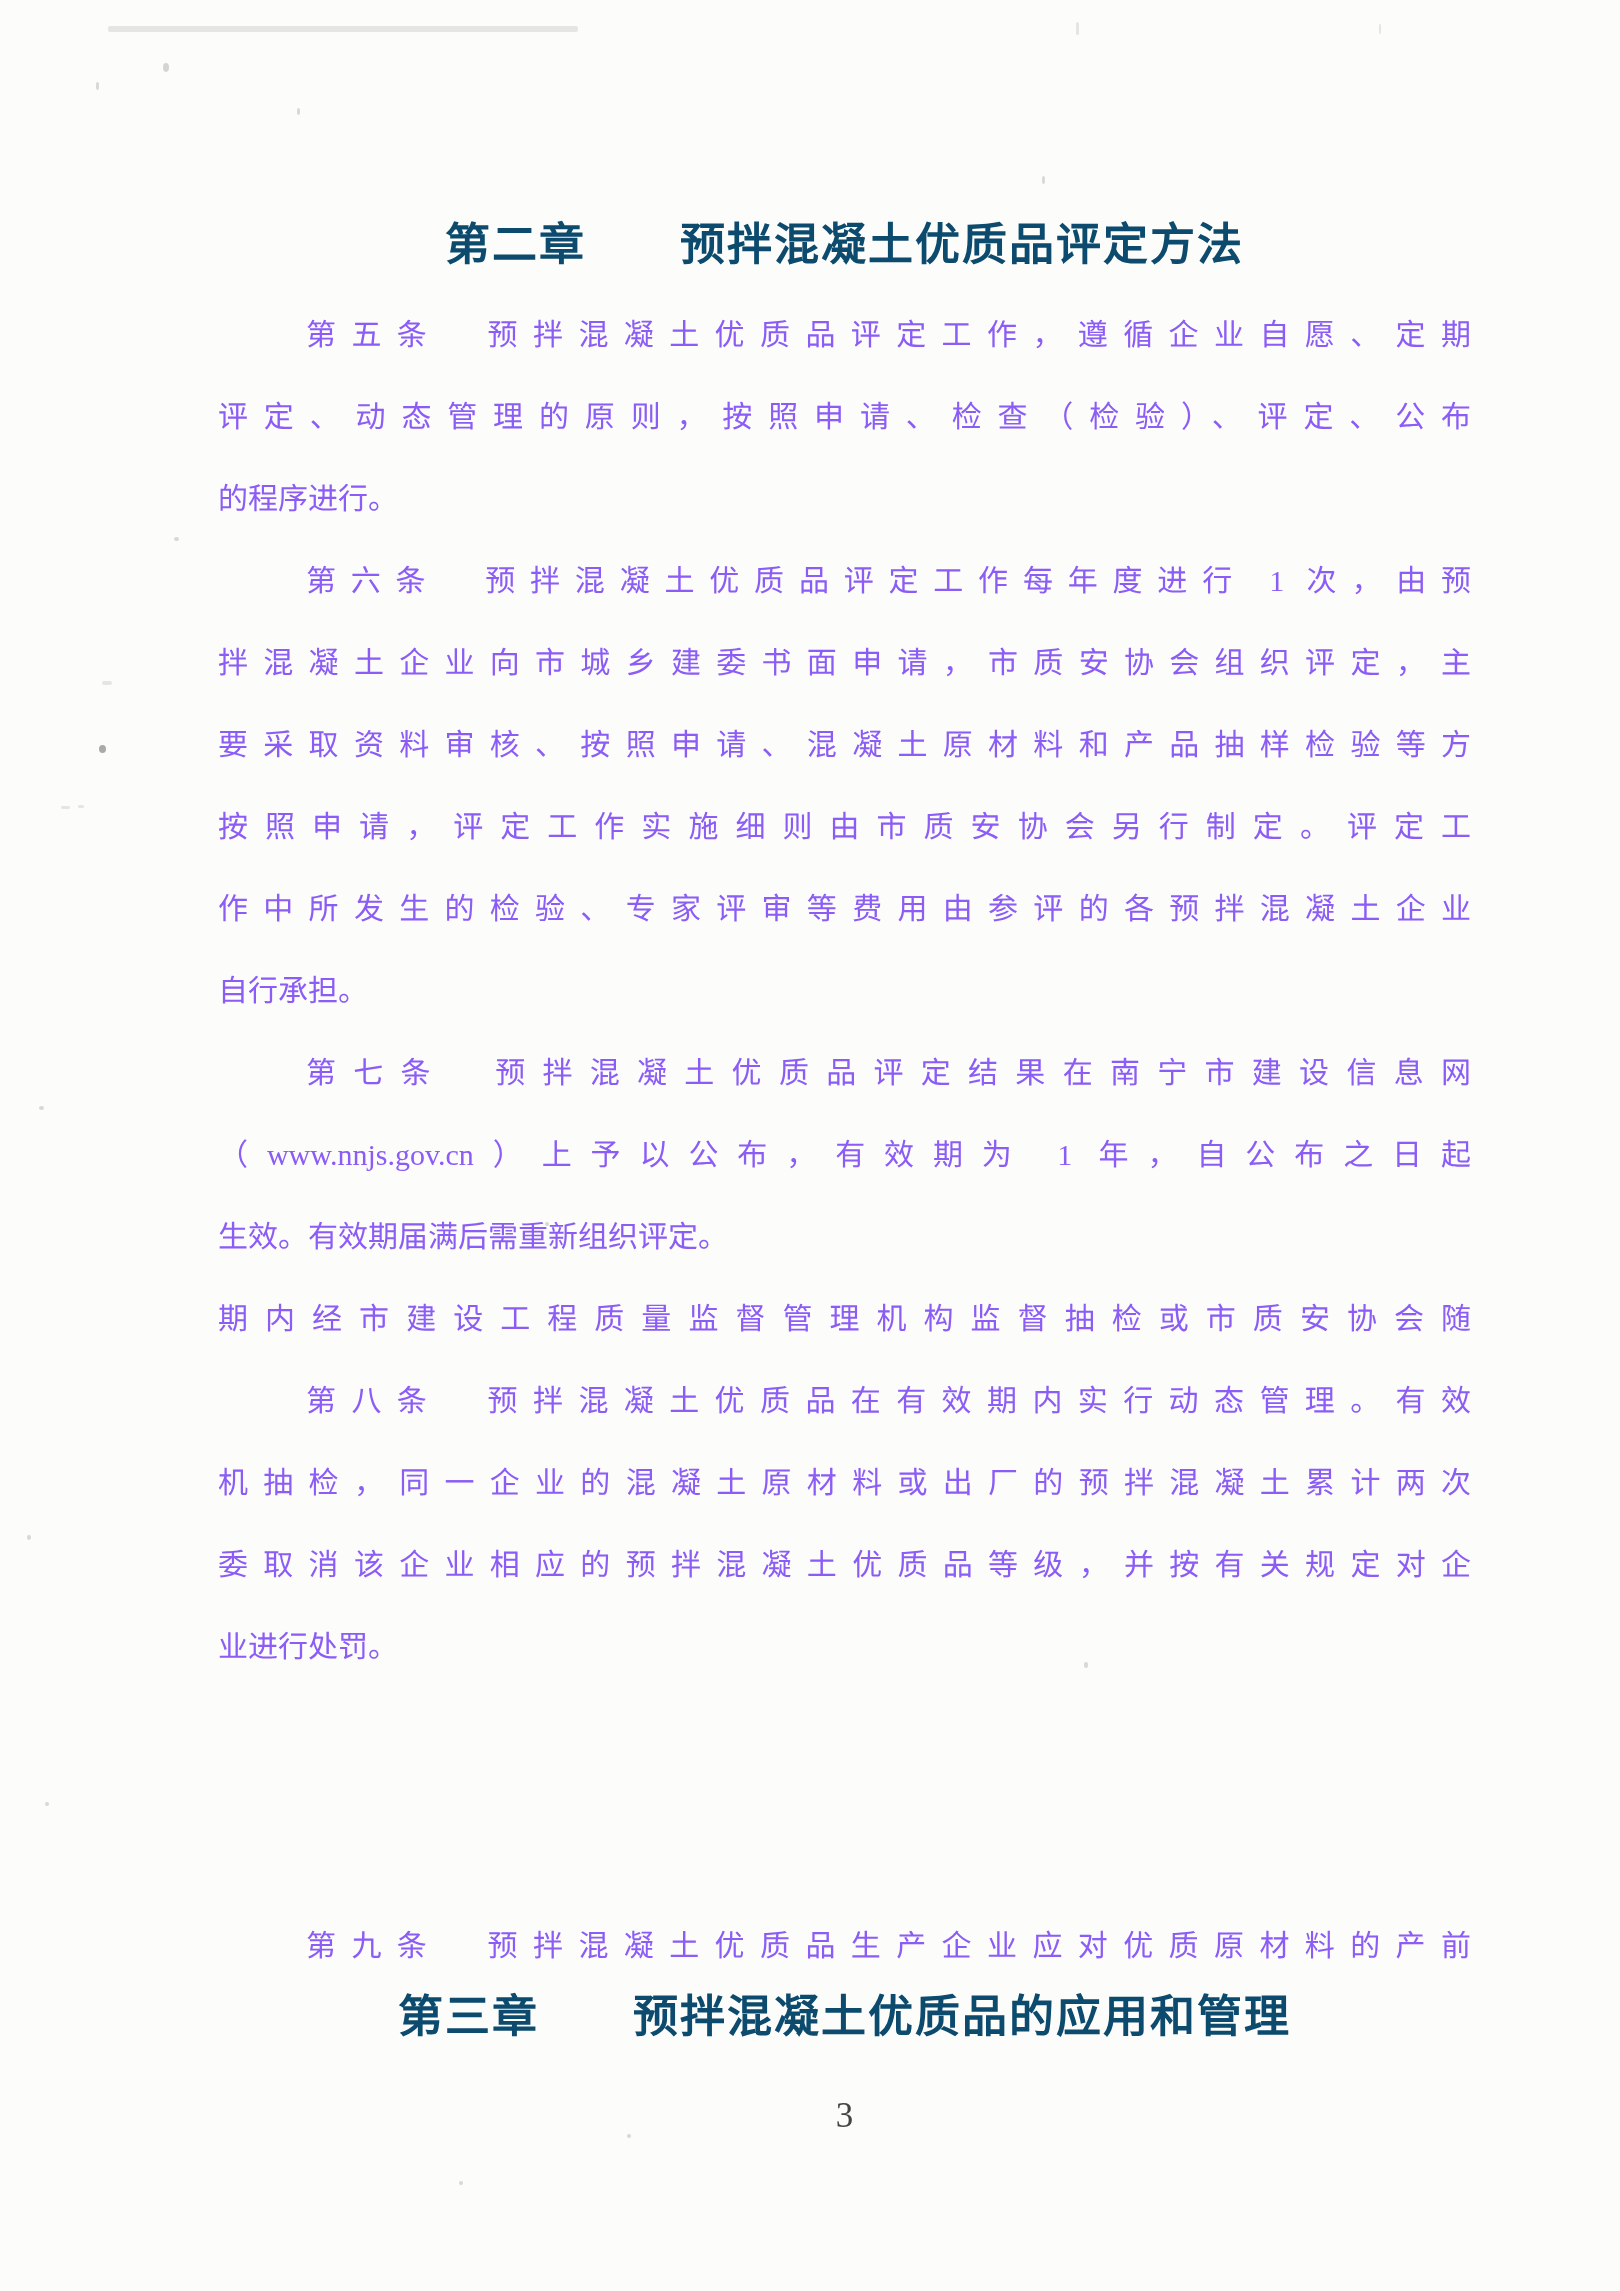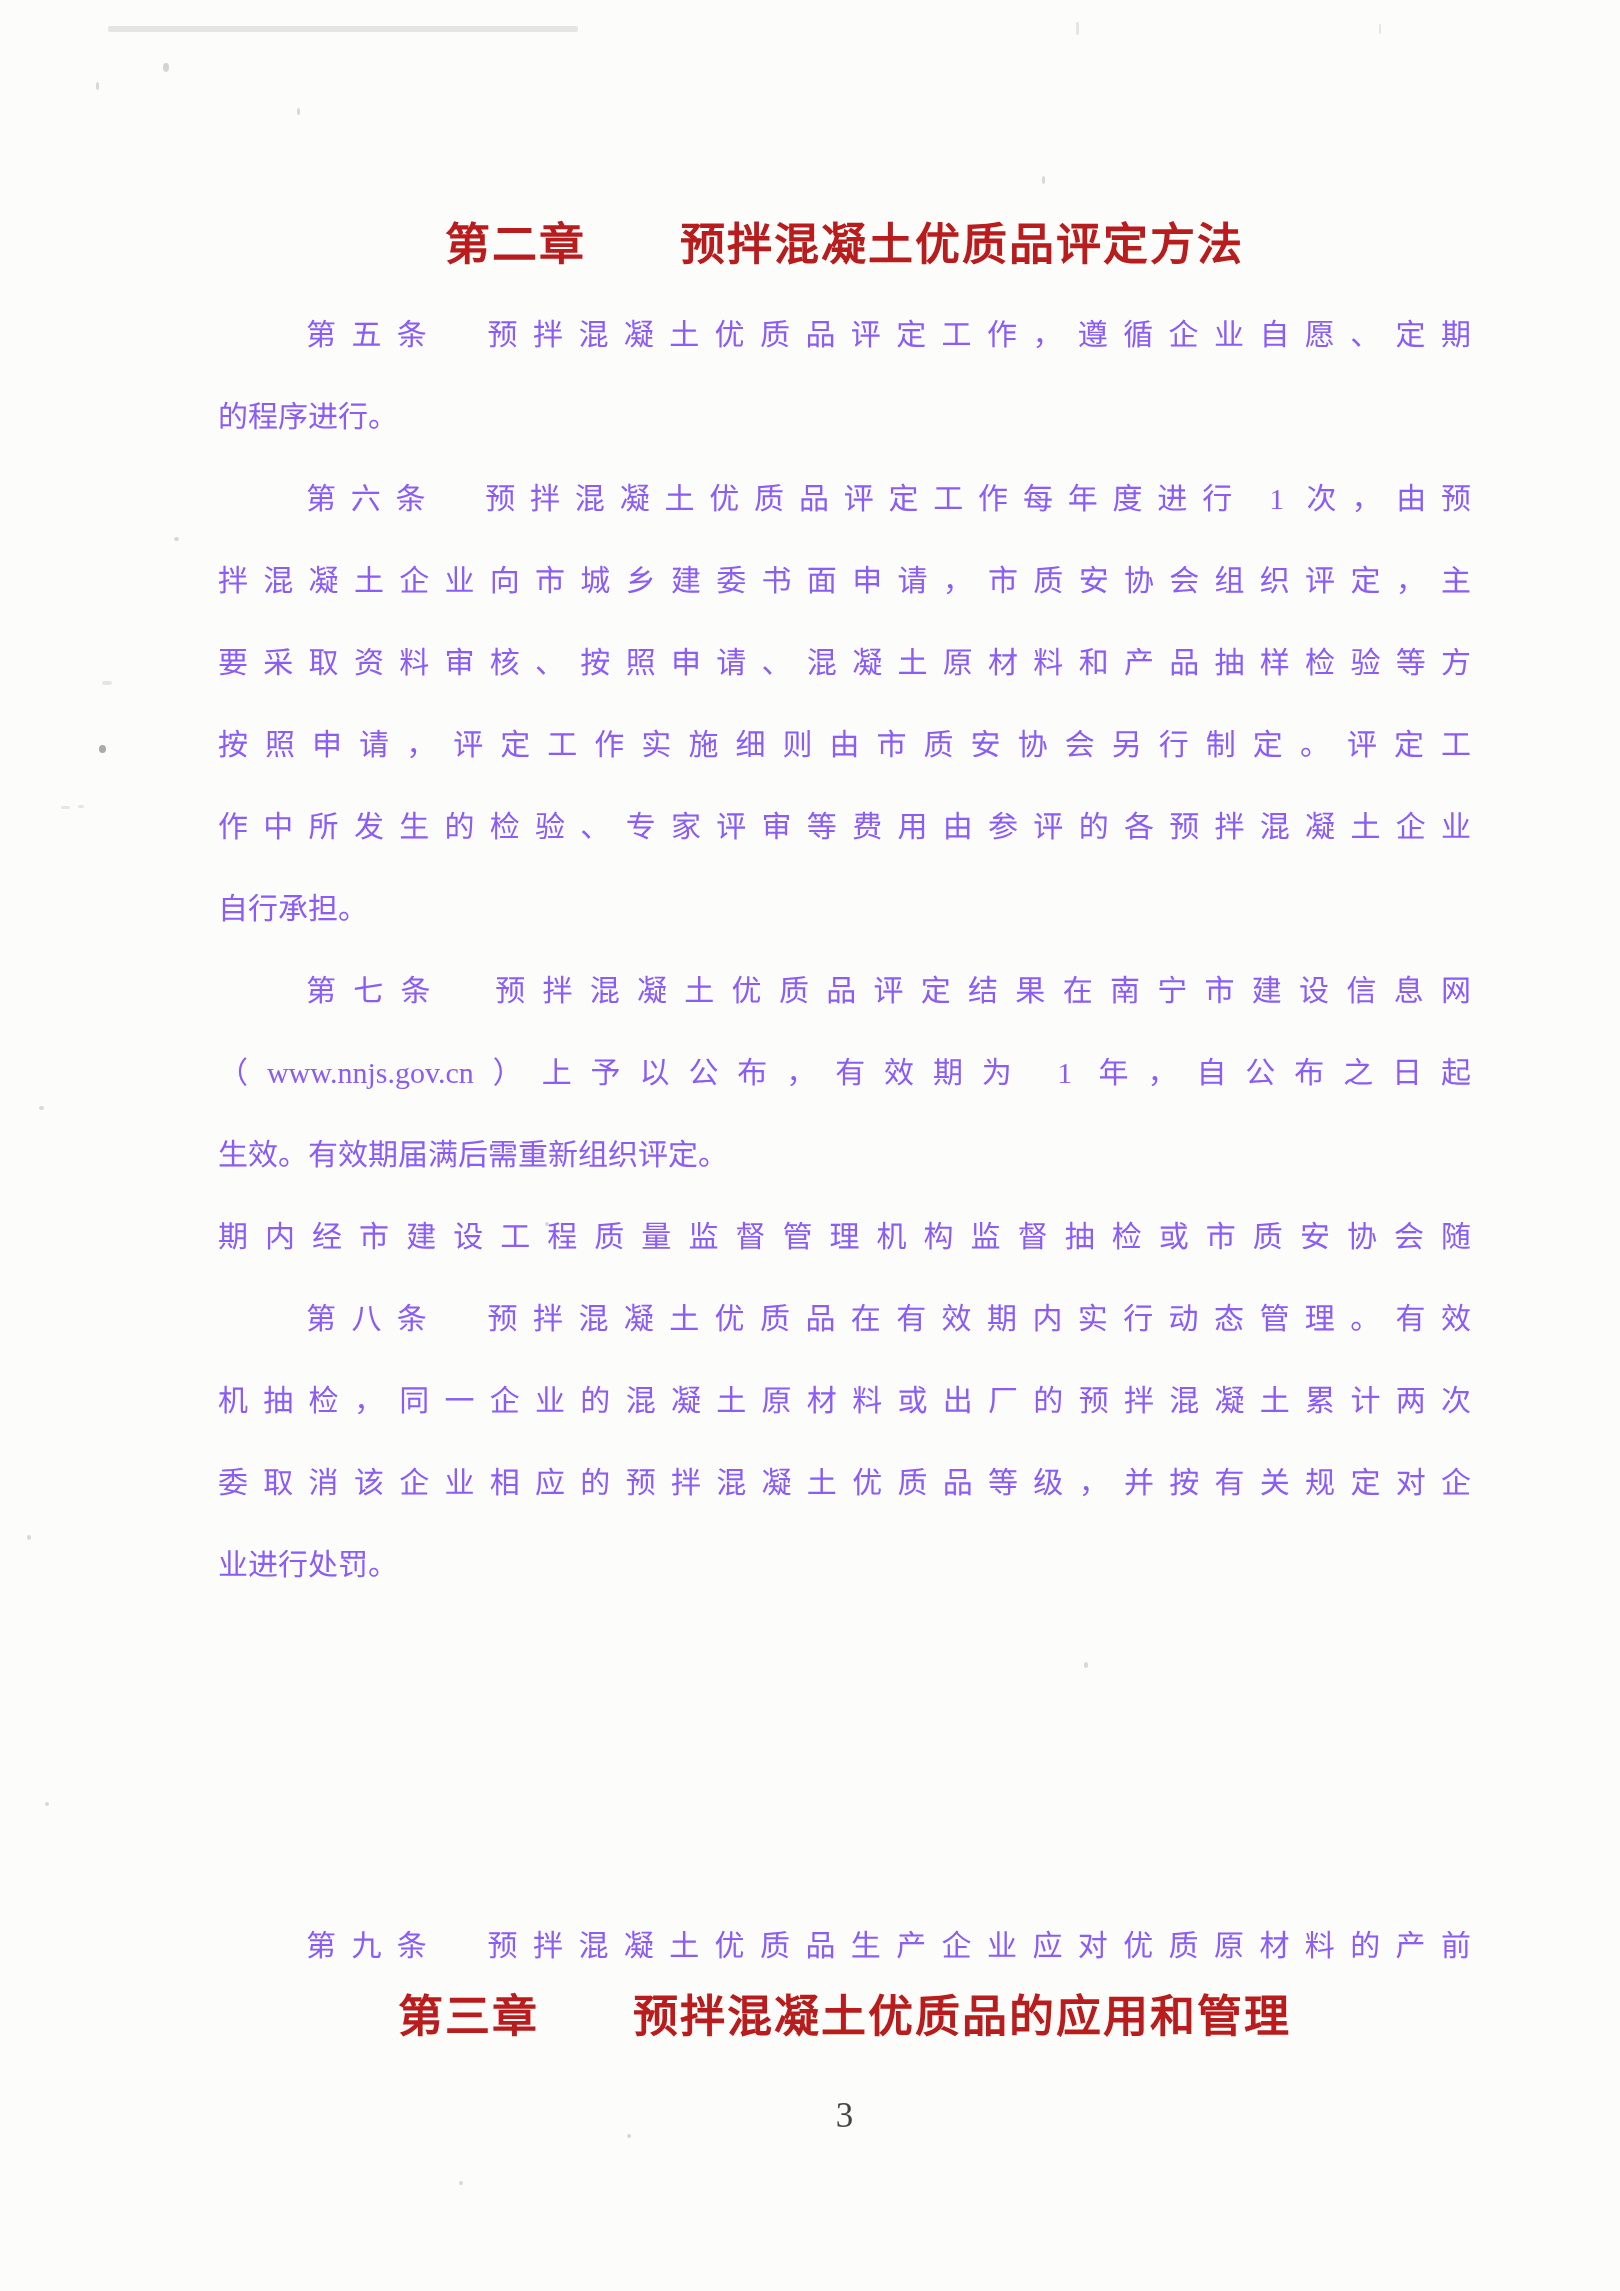--- a/index.html
+++ b/index.html
@@ -17,21 +17,21 @@
     font-family: "Liberation Serif", "DejaVu Serif", serif;
     color: #3a3a3a;
   }
   .chapter-heading {
     position: absolute;
     left: 218px;
     width: 1253px;
     text-align: center;
     font-size: 45px;
     font-weight: 700;
-    color: #b91c1c;
+    color: #0c4a6e;
     letter-spacing: 2px;
     white-space: nowrap;
   }
   #ch2-heading { top: 208px; }
   #ch3-heading { top: 1980px; }
 
   .body-block {
     position: absolute;
     left: 218px;
     width: 1253px;
@@ -106,20 +106,21 @@
   <div class="artifact" style="left:45px; top:1802px; width:3.9px; height:3.9px;"></div>
   <div class="artifact" style="left:545px; top:1222px; width:3.9px; height:3.9px;"></div>
   <div class="artifact" style="left:1084px; top:1662px; width:3.9px; height:5.9px;"></div>
   <div class="artifact" style="left:627px; top:2134px; width:3.9px; height:3.9px;"></div>
   <div class="artifact" style="left:459px; top:2181px; width:3.9px; height:3.9px;"></div>
 
   <div class="chapter-heading" id="ch2-heading">第二章　　预拌混凝土优质品评定方法</div>
 
   <div class="body-block" id="body-main">
     <div class="doc-line fill indent">第五条　预拌混凝土优质品评定工作，遵循企业自愿、定期</div>
+    <div class="doc-line fill">评定、动态管理的原则，按照申请、检查（检验）、评定、公布</div>
     <div class="doc-line end">的程序进行。</div>
     <div class="doc-line fill indent">第六条　预拌混凝土优质品评定工作每年度进行 1 次，由预</div>
     <div class="doc-line fill">拌混凝土企业向市城乡建委书面申请，市质安协会组织评定，主</div>
     <div class="doc-line fill">要采取资料审核、按照申请、混凝土原材料和产品抽样检验等方</div>
     <div class="doc-line fill">按照申请，评定工作实施细则由市质安协会另行制定。评定工</div>
     <div class="doc-line fill">作中所发生的检验、专家评审等费用由参评的各预拌混凝土企业</div>
     <div class="doc-line end">自行承担。</div>
     <div class="doc-line fill indent">第七条　预拌混凝土优质品评定结果在南宁市建设信息网</div>
     <div class="doc-line fill">（www.nnjs.gov.cn）上予以公布，有效期为 1 年，自公布之日起</div>
     <div class="doc-line end">生效。有效期届满后需重新组织评定。</div>

